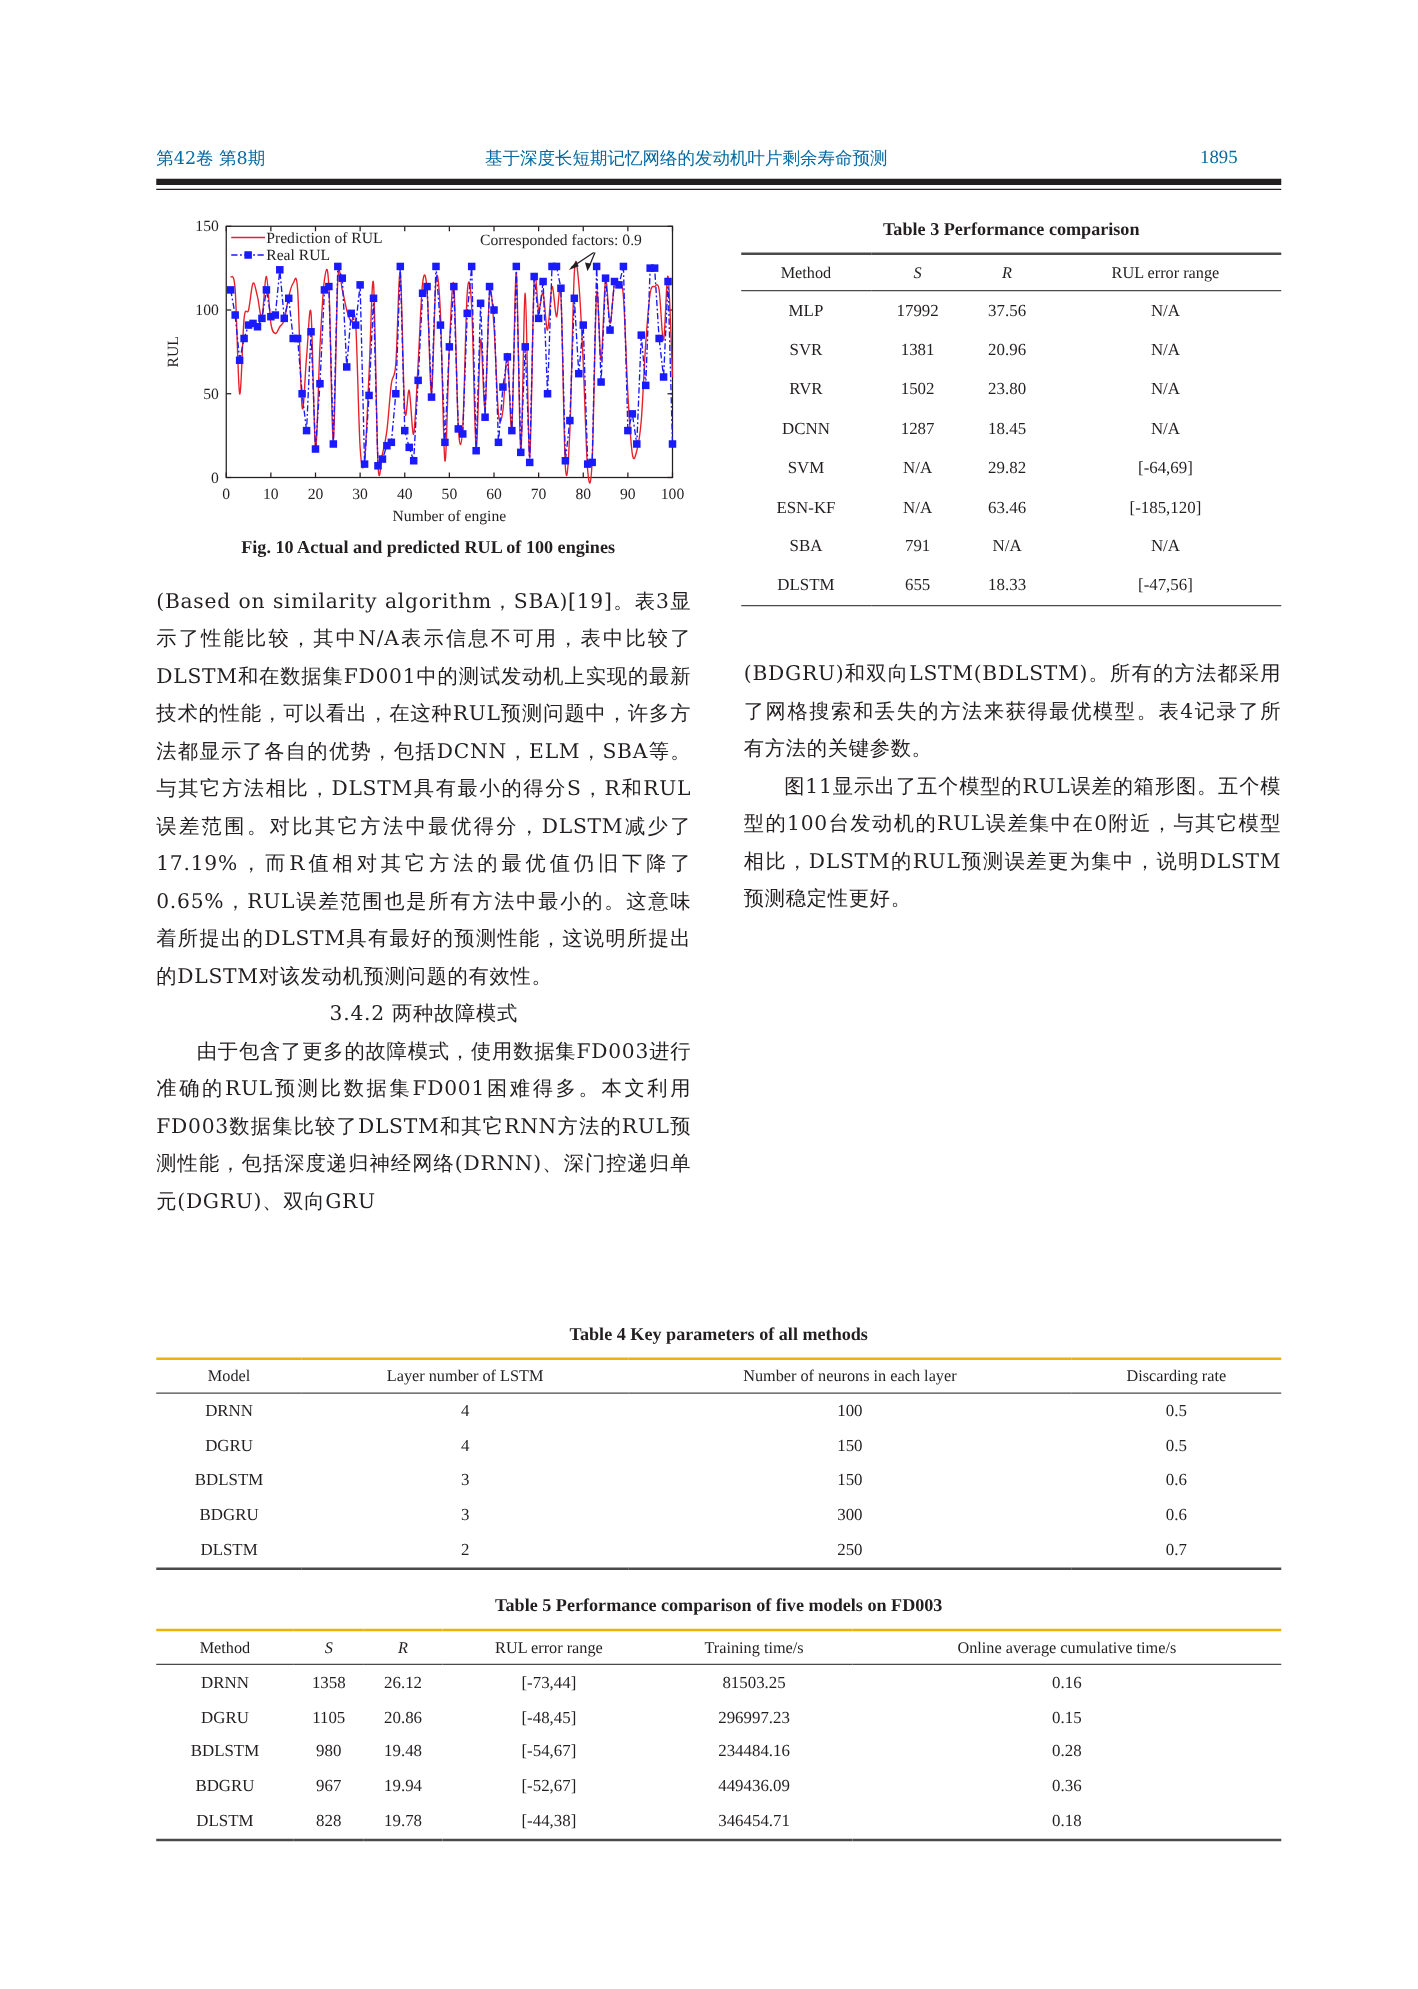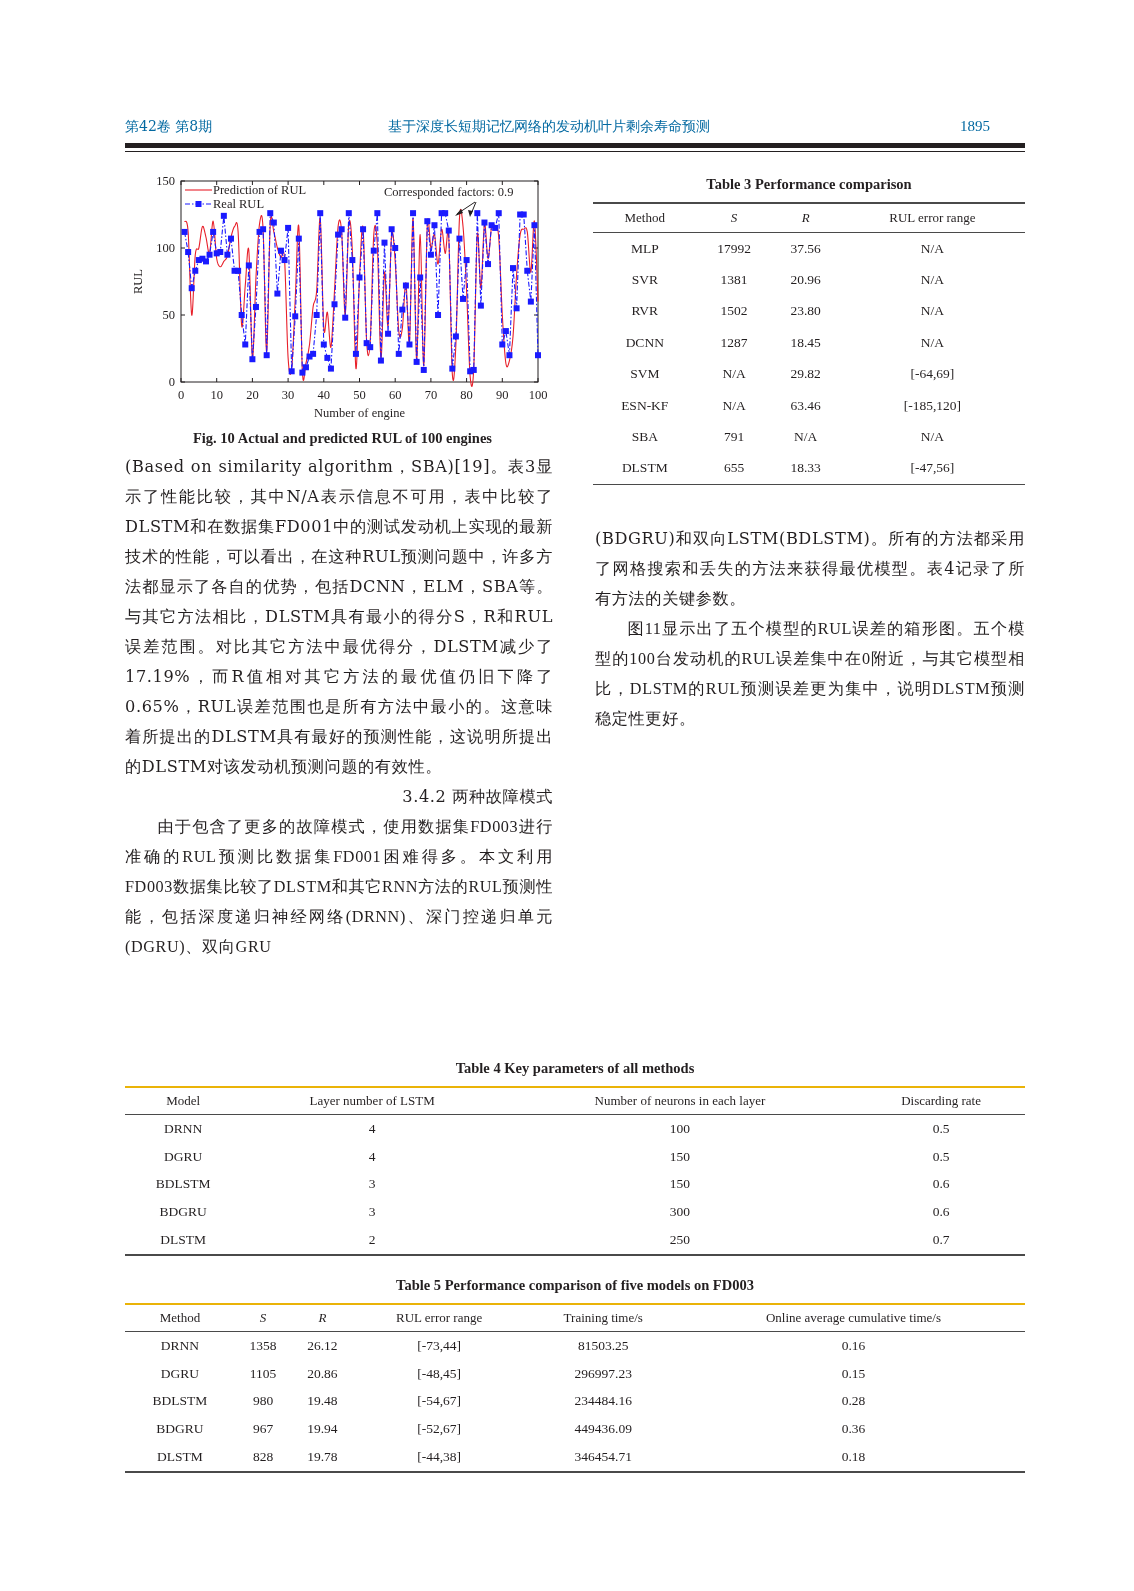--- a/index.html
+++ b/index.html
@@ -4,21 +4,21 @@
 <style>
   html, body { margin:0; padding:0; background:#ffffff; }
   body { width:1134px; height:1591px; position:relative; font-family:"DejaVu Serif", "Liberation Serif", serif; color:#231f20; overflow:hidden; }
   .abs { position:absolute; }
   .hdr { top:118px; font-size:14px; font-family:"DejaVu Serif", serif; color:#0369a1; }
   .rule-thick { left:125px; width:900px; height:5px; background:#231f20; top:143px; }
   .rule-thin { left:125px; width:900px; height:1px; background:#231f20; top:151px; }
   .fig-cap { left:120px; width:445px; top:430px; text-align:center; font-weight:bold; font-size:14.5px; font-family:"Liberation Serif", serif; }
   .para { font-size:16.2px; line-height:30px; letter-spacing:0.6px; text-align:justify; font-family:"DejaVu Serif", serif; }
   .para p { margin:0; }
-  .indent { text-indent:2em;font-family:Liberation Serif, serif; }
+  .indent { text-indent:2em; }
   .tcap { font-weight:bold; font-size:14.5px; font-family:"Liberation Serif", serif; text-align:center; }
   table { border-collapse:collapse; font-family:"Liberation Serif", serif; font-size:13.5px; }
   table th { font-weight:normal; }
   .t3 { left:593px; width:432px; top:202px; }
   .t3 th { height:26px; border-top:2px solid #4a4a4a; border-bottom:1.5px solid #4a4a4a; font-size:13px; }
   .t3 td { height:29.4px; text-align:center; }
   .t3 tr:last-child td { border-bottom:1.5px solid #4a4a4a; }
   .t3 th, .t3 td { text-align:center; }
   .t45 { left:125px; width:900px; }
   .t45 th { height:24px; border-top:2px solid #eab308; border-bottom:1.5px solid #4a4a4a; font-size:13px; }
@@ -265,23 +265,23 @@
       </tr>
       <tr>
         <td>DLSTM</td>
         <td>655</td>
         <td>18.33</td>
         <td>[-47,56]</td>
       </tr>
     </tbody>
 </table>
 
-<div class="abs para" style="left:125px; top:452px; width:428px;">
+<div class="abs para" style="left:125px; top:466px; width:428px;">
   <p>(Based on similarity algorithm，SBA)[19]。表3显示了性能比较，其中N/A表示信息不可用，表中比较了DLSTM和在数据集FD001中的测试发动机上实现的最新技术的性能，可以看出，在这种RUL预测问题中，许多方法都显示了各自的优势，包括DCNN，ELM，SBA等。与其它方法相比，DLSTM具有最小的得分S，R和RUL误差范围。对比其它方法中最优得分，DLSTM减少了17.19%，而R值相对其它方法的最优值仍旧下降了0.65%，RUL误差范围也是所有方法中最小的。这意味着所提出的DLSTM具有最好的预测性能，这说明所提出的DLSTM对该发动机预测问题的有效性。</p>
-  <p style="text-align:right;">3.4.2    两种故障模式</p>
+  <p style="text-align:center;">3.4.2    两种故障模式</p>
   <p class="indent">由于包含了更多的故障模式，使用数据集FD003进行准确的RUL预测比数据集FD001困难得多。本文利用FD003数据集比较了DLSTM和其它RNN方法的RUL预测性能，包括深度递归神经网络(DRNN)、深门控递归单元(DGRU)、双向GRU</p>
 </div>
 
 <div class="abs para" style="left:595px; top:524px; width:430px;">
   <p>(BDGRU)和双向LSTM(BDLSTM)。所有的方法都采用了网格搜索和丢失的方法来获得最优模型。表4记录了所有方法的关键参数。</p>
   <p class="indent">图11显示出了五个模型的RUL误差的箱形图。五个模型的100台发动机的RUL误差集中在0附近，与其它模型相比，DLSTM的RUL预测误差更为集中，说明DLSTM预测稳定性更好。</p>
 </div>
 
 <div class="abs tcap" style="left:125px; width:900px; top:1060px;">Table 4    Key parameters of all methods</div>
 <table class="abs t45" style="top:1086px;">

